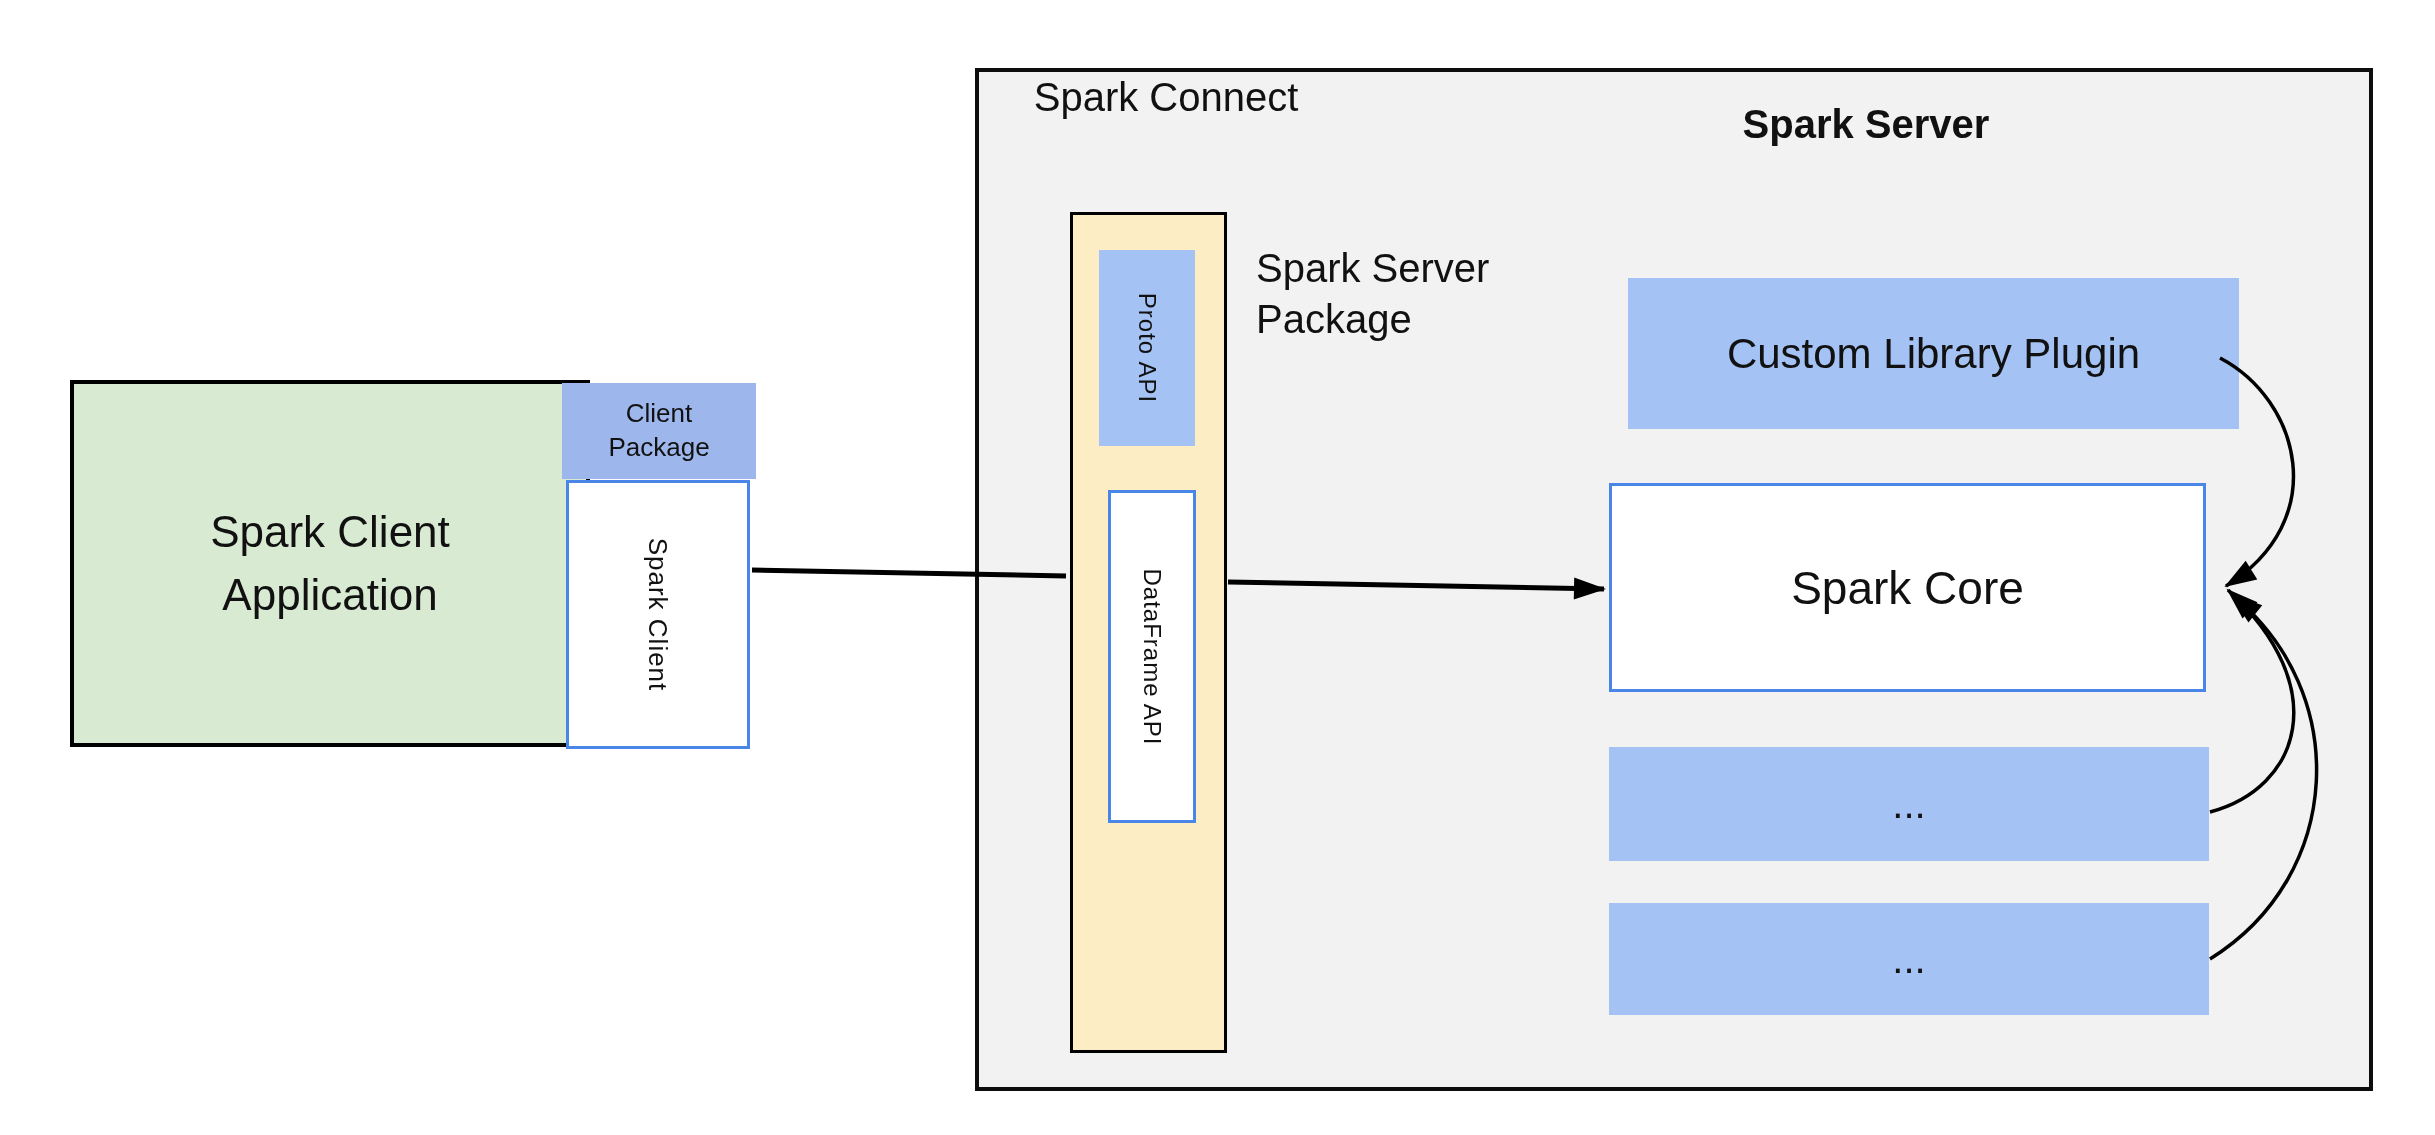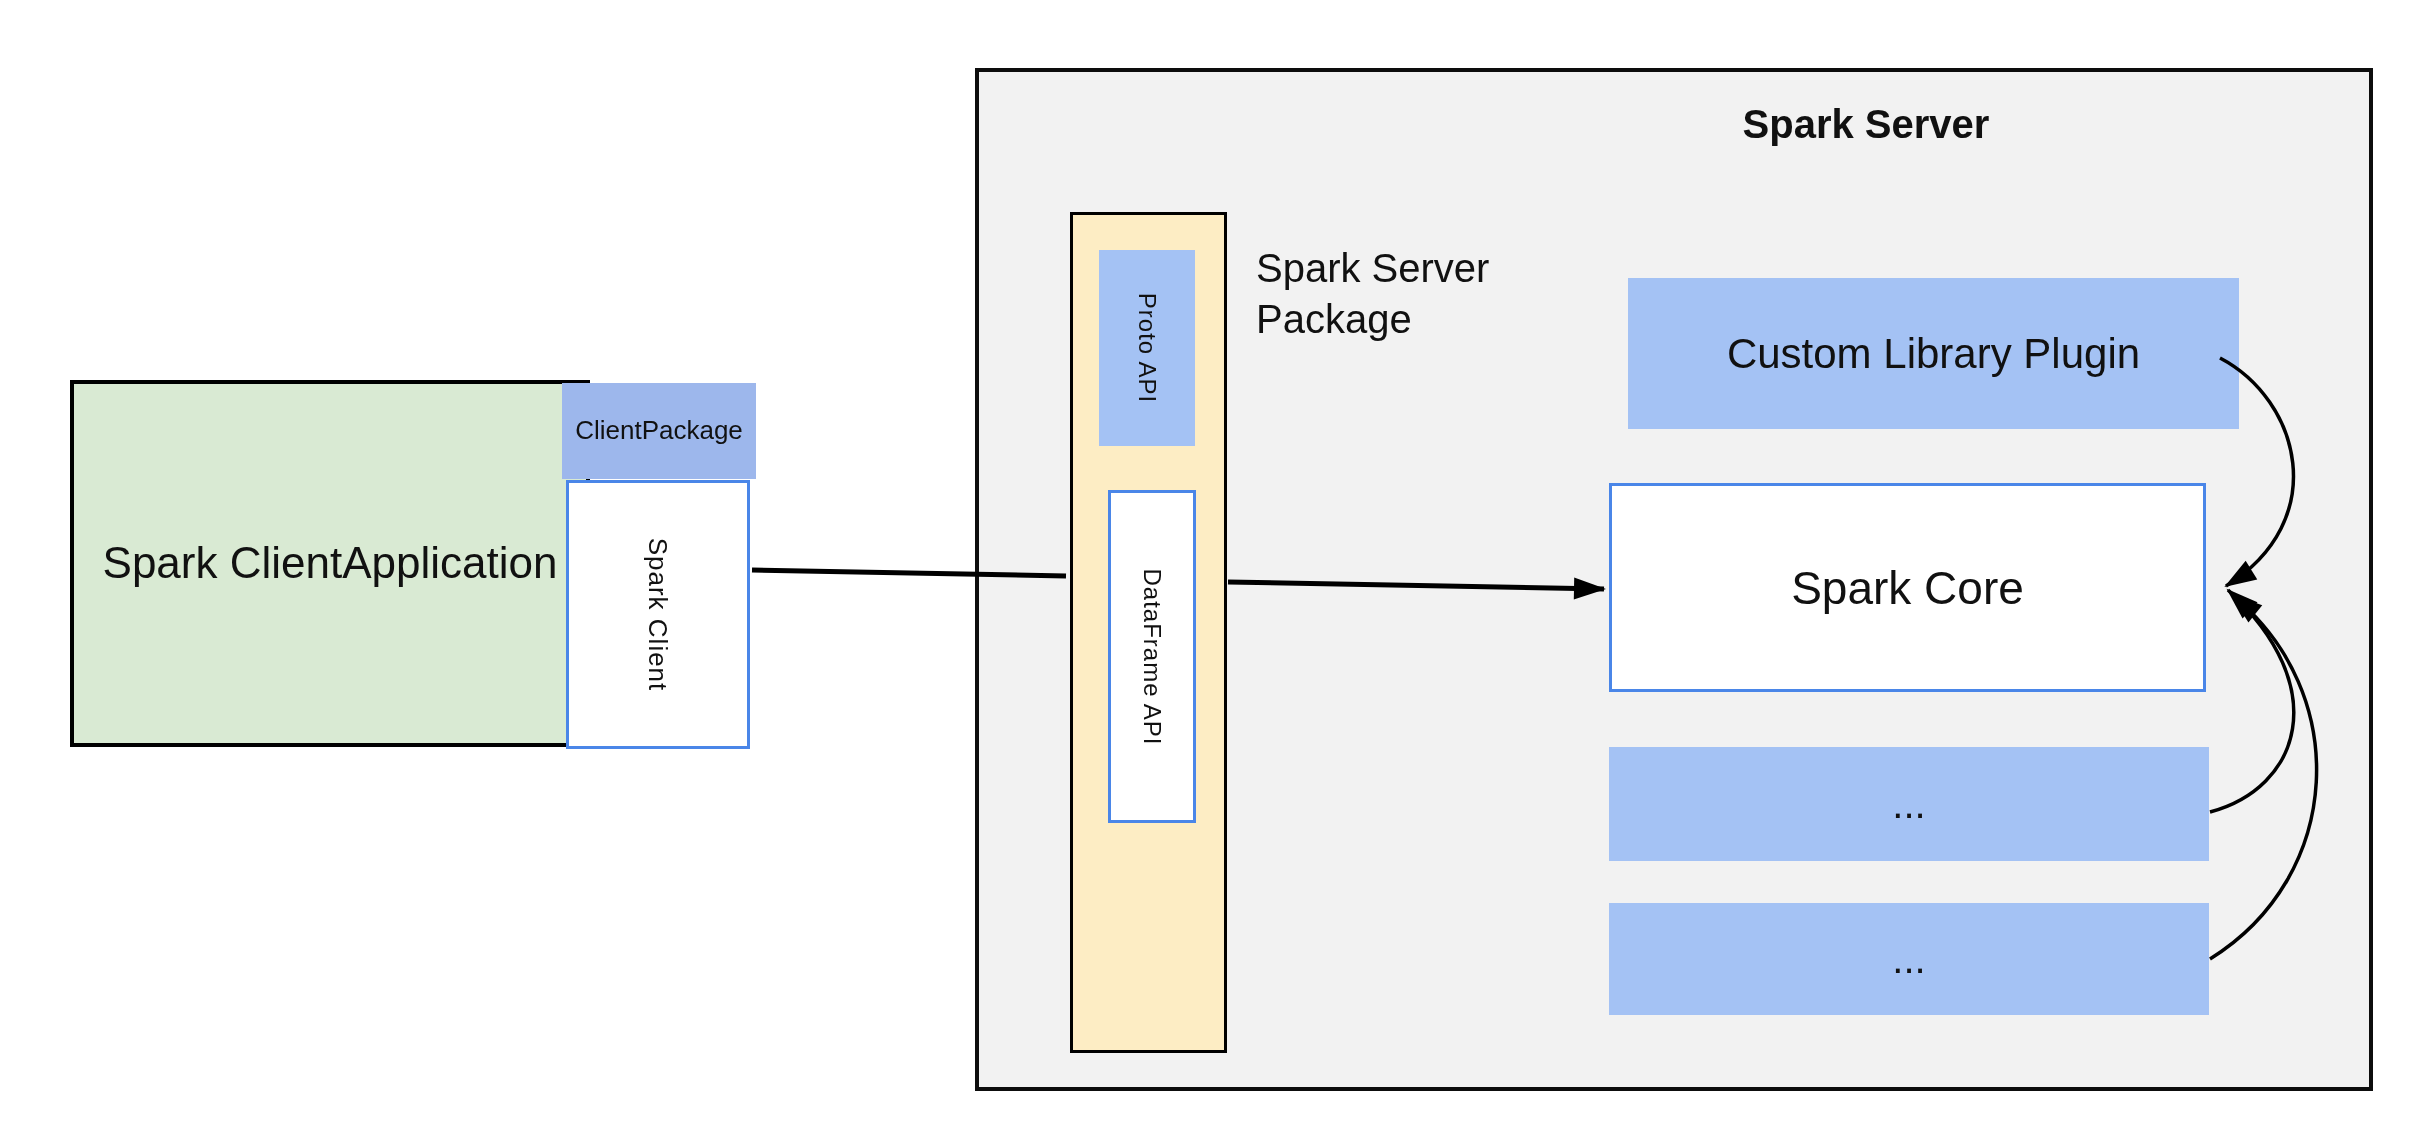--- a/index.html
+++ b/index.html
@@ -1,21 +1,21 @@
 <!DOCTYPE html>
 <html><head>
 <meta charset="utf-8">
 <style>
   html,body { margin:0; padding:0; background:#ffffff; }
   .canvas {
     position:relative; width:2435px; height:1135px; background:#ffffff;
     font-family:"Liberation Sans", sans-serif; color:#111; overflow:hidden;
   }
   .abs { position:absolute; box-sizing:border-box; }
-  .center-col { display:flex; flex-direction:row; align-items:center; justify-content:center; text-align:center; }
+  .center-col { display:flex; flex-direction:column; align-items:center; justify-content:center; text-align:center; }
   .center { display:flex; align-items:center; justify-content:center; text-align:center; }
 
   
   .app-box {
     left:70px; top:380px; width:520px; height:367px;
     background:#d9ead3; border:4px solid #000;
     font-size:44px; line-height:1.42;
   }
   .client-package {
     left:562px; top:383px; width:194px; height:96px;
@@ -80,20 +80,21 @@
   .connectors { position:absolute; left:0; top:0; pointer-events:none; }
 </style>
 </head>
 <body>
 
 <div class="canvas">
 
   <div class="abs connect-container"></div>
 
   <div class="abs connect-title">
+    <div>Spark Connect</div>
   </div>
 
   <div class="abs server-title">Spark Server</div>
 
   <div class="abs pipeline"></div>
 
   <div class="abs proto-api center">
     <span class="vlabel small">Proto  API</span>
   </div>
 

